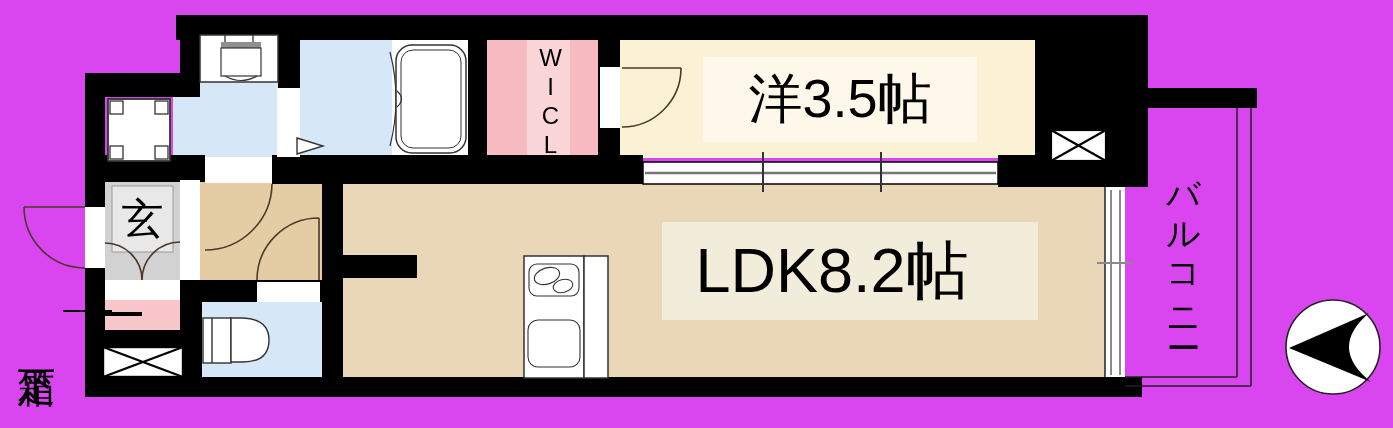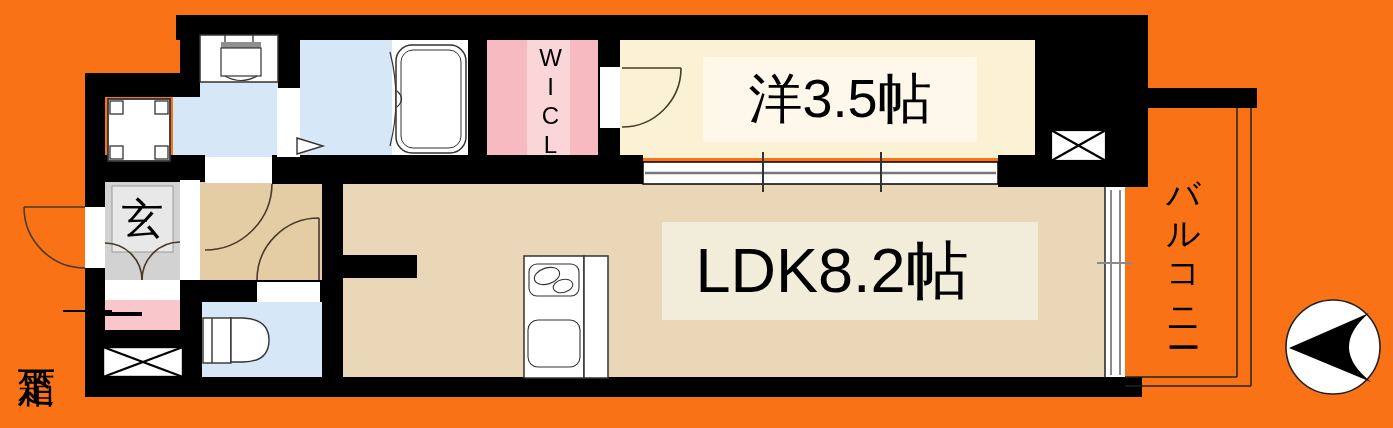--- a/index.html
+++ b/index.html
@@ -1,16 +1,16 @@
 <!DOCTYPE html>
 <html><head>
 <meta charset="utf-8">
 <style>
   html,body{margin:0;padding:0;background:#fff;}
-  #plan{position:relative;width:1393px;height:428px;background:#f97316;overflow:hidden;
+  #plan{position:relative;width:1393px;height:428px;background:#d946ef;overflow:hidden;
         font-family:"Liberation Sans","DejaVu Sans",sans-serif;}
   #plan svg{position:absolute;left:0;top:0;}
   .lbl{position:absolute;display:flex;align-items:center;justify-content:center;
        color:#000;white-space:nowrap;}
   .lbl-western{left:703px;top:57px;width:274px;height:85px;font-size:54px;}
   .lbl-ldk{left:662px;top:222px;width:340px;height:98px;font-size:63px;border-radius:19px;}
   .lbl-vert{writing-mode:vertical-rl;}
   .lbl-wicl{left:531px;top:38px;width:38px;height:128px;font-size:24px;
             text-orientation:upright;letter-spacing:2px;}
   .lbl-genkan{left:112px;top:186px;width:61px;height:66px;font-size:42px;}

